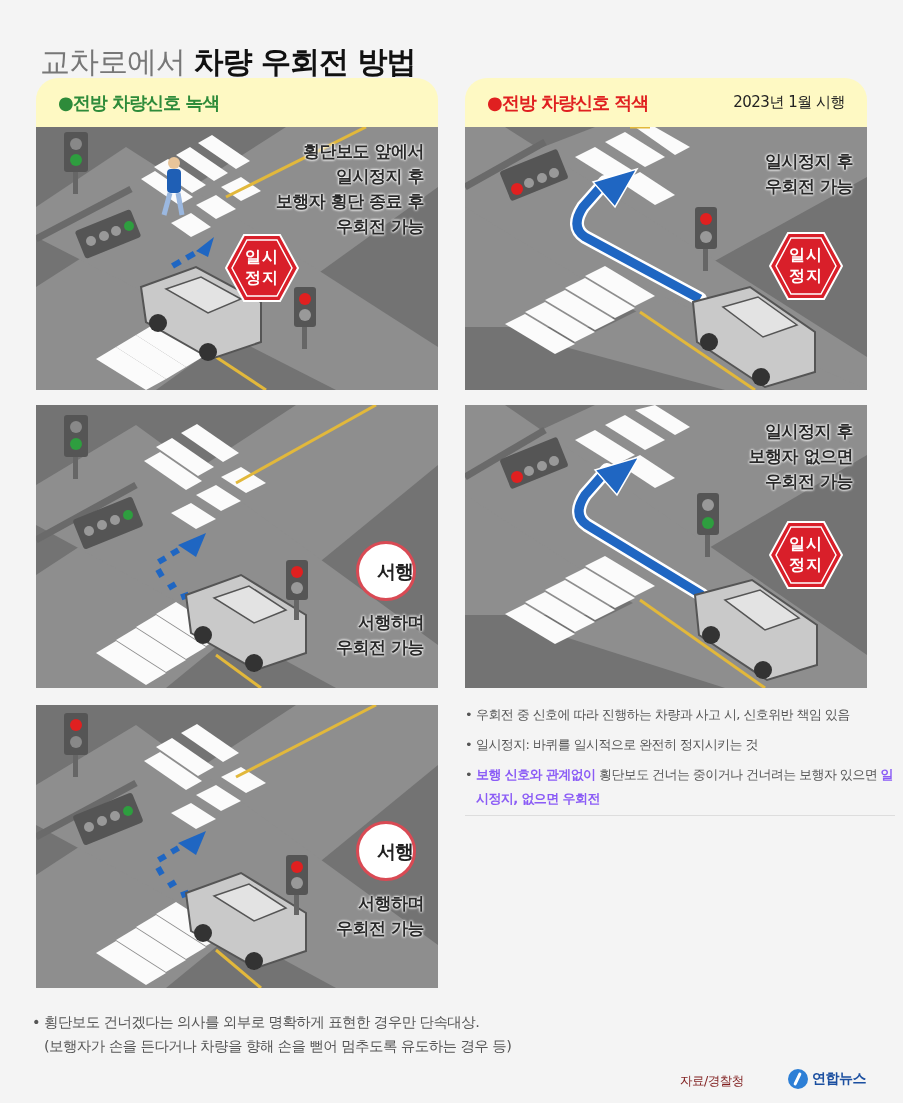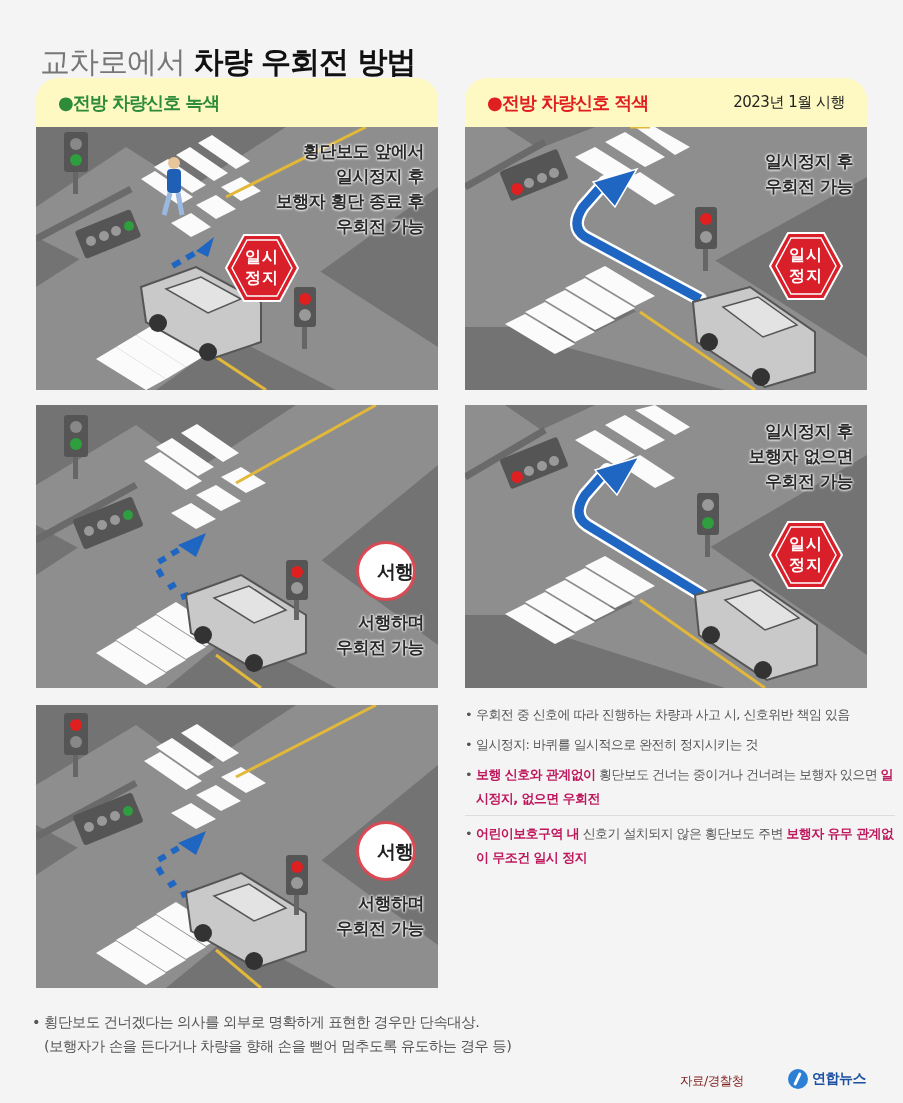--- a/index.html
+++ b/index.html
@@ -21,21 +21,21 @@
   .caption { position: absolute; text-align: right; font-size: 17px; font-weight: bold; line-height: 25px; color: #2a2a2a; letter-spacing: -0.5px; white-space: nowrap; text-shadow: 0 0 3px #fff, 0 0 3px #fff, 0 0 2px #fff; }
 
   .stop-sign { position: absolute; width: 76px; height: 70px; }
   .stop-sign .txt { position: absolute; left: 0; top: 13px; width: 76px; text-align: center; color: #fff; font-size: 16px; font-weight: bold; line-height: 21px; letter-spacing: 1px; }
 
   .slow-sign { position: absolute; width: 60px; height: 60px; border-radius: 50%; background: #fff; border: 3px solid #d94a54; text-align: right; line-height: 54px; font-size: 19px; font-weight: bold; color: #222; letter-spacing: -1px; }
 
   .notes { position: absolute; left: 465px; top: 703px; width: 430px; font-size: 13px; line-height: 24px; color: #555; letter-spacing: -0.6px; }
   .notes .item { position: relative; padding-left: 11px; margin-bottom: 6px; }
   .notes .item::before { content: "•"; position: absolute; left: 0; top: 0; color: #555; }
-  .notes b { color: #be185d; }
+  .notes b { color: #8b5cf6; }
   .notes .sep { border-bottom: 1px solid #ddd; padding-bottom: 4px; }
 
   .footer { position: absolute; left: 32px; top: 1010px; font-size: 14.5px; line-height: 24px; color: #555; letter-spacing: -0.6px; }
   .footer .item { position: relative; padding-left: 12px; white-space: nowrap; }
   .footer .item::before { content: "•"; position: absolute; left: 0; }
   .footer .cont { padding-left: 12px; white-space: nowrap; }
   .footer b { color: #222; }
 
   .source { position: absolute; left: 680px; top: 1073px; font-size: 12.5px; color: #7f1d1d; letter-spacing: -0.5px; }
   .brand { position: absolute; left: 788px; top: 1069px; display: flex; align-items: center; gap: 4px; font-size: 14px; font-weight: bold; color: #1b4fa0; letter-spacing: -0.5px; }
@@ -366,21 +366,20 @@
       <div>일시</div>
       <div>정지</div>
     </div>
   </div>
 </div>
 
 <div class="notes">
   <div class="item"><span>우회전 중 신호에 따라 진행하는 차량과 사고 시, 신호위반 책임 있음</span></div>
   <div class="item"><span>일시정지: 바퀴를 일시적으로 완전히 정지시키는 것</span></div>
   <div class="item sep"><b>보행 신호와 관계없이</b><span> 횡단보도 건너는 중이거나 건너려는 보행자 있으면 </span><b>일시정지, 없으면 우회전</b></div>
-  <div class="item"><b>어린이보호구역 내</b><span> 신호기 설치되지 않은 횡단보도 주변 </span><b>보행자 유무 관계없이 무조건 일시 정지</b></div>
 </div>
 
 <div class="footer">
   <div class="item">횡단보도 건너겠다는 의사를 외부로 명확하게 표현한 경우만 단속대상.</div>
   <div class="cont">(보행자가 손을 든다거나 차량을 향해 손을 뻗어 멈추도록 유도하는 경우 등)</div>
 </div>
 
 <div class="source">자료/경찰청</div>
 <div class="brand">
   <span class="logo"></span>

